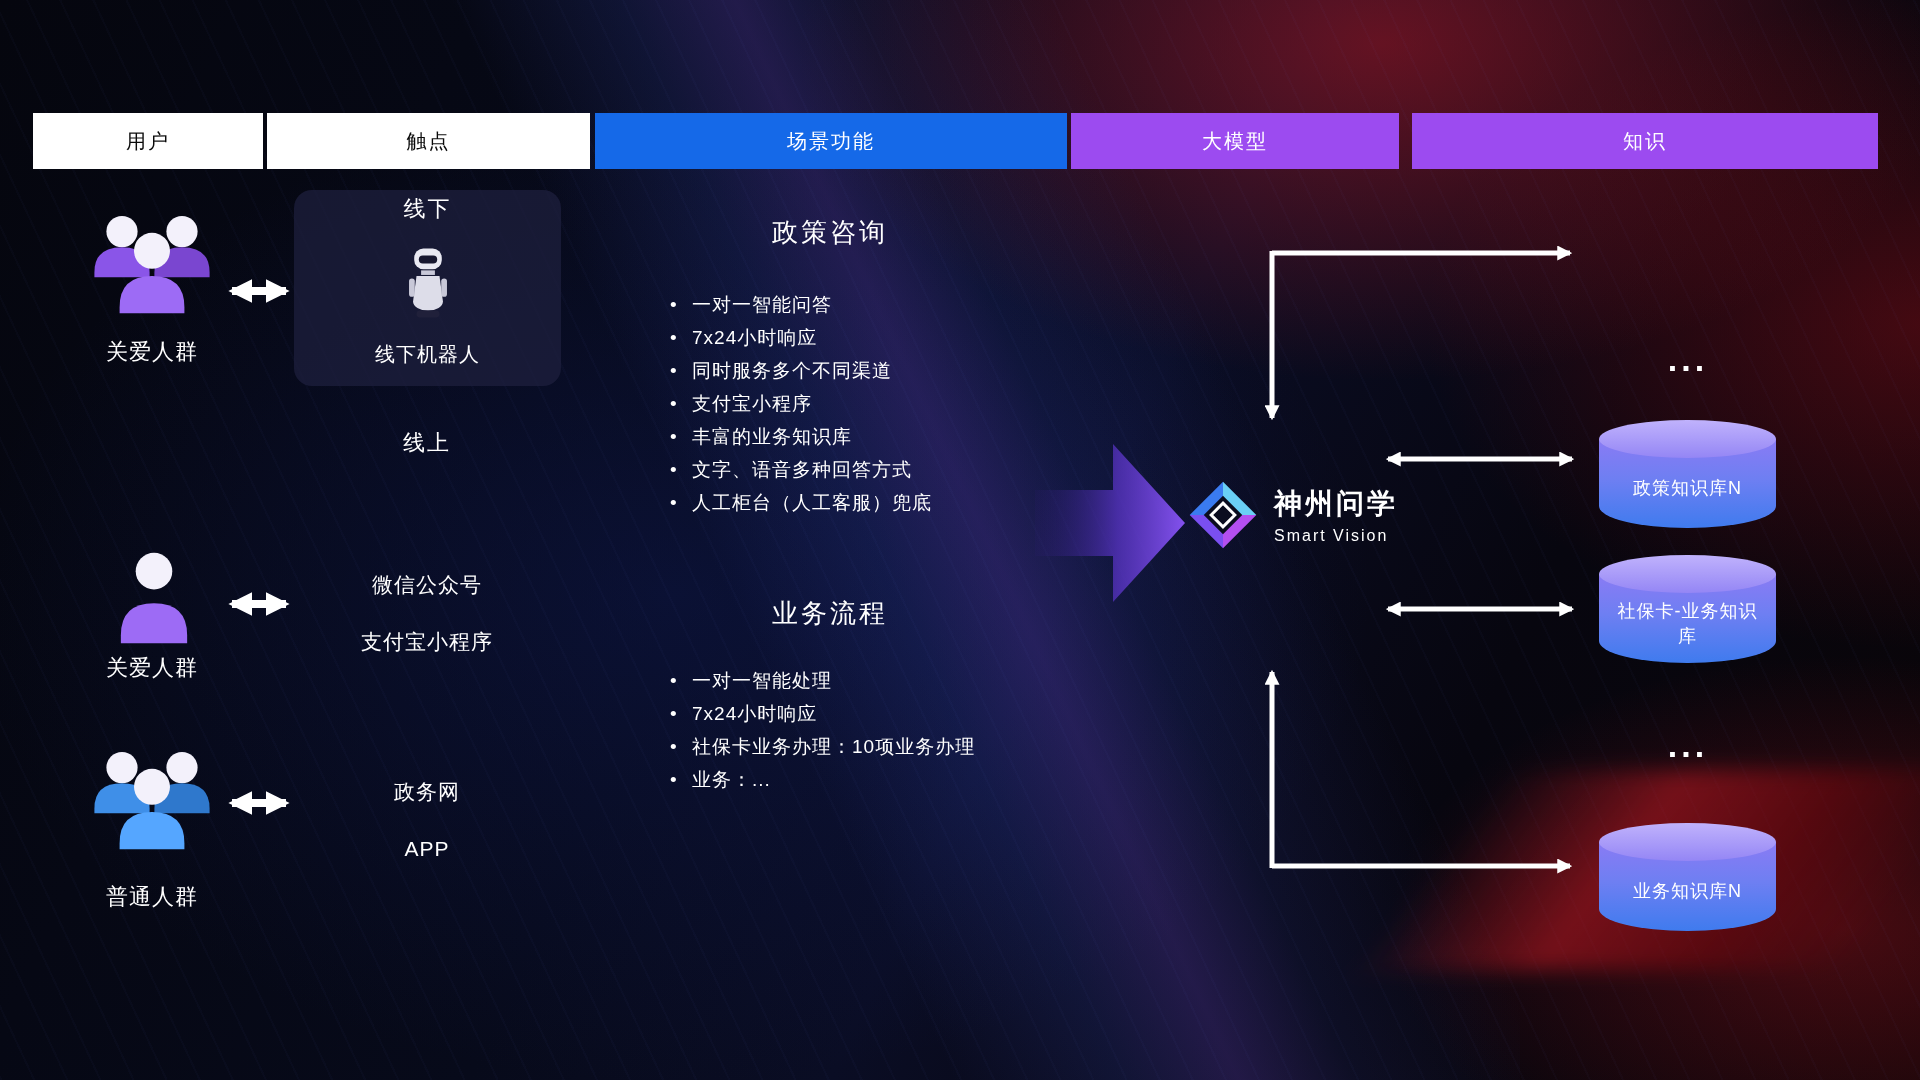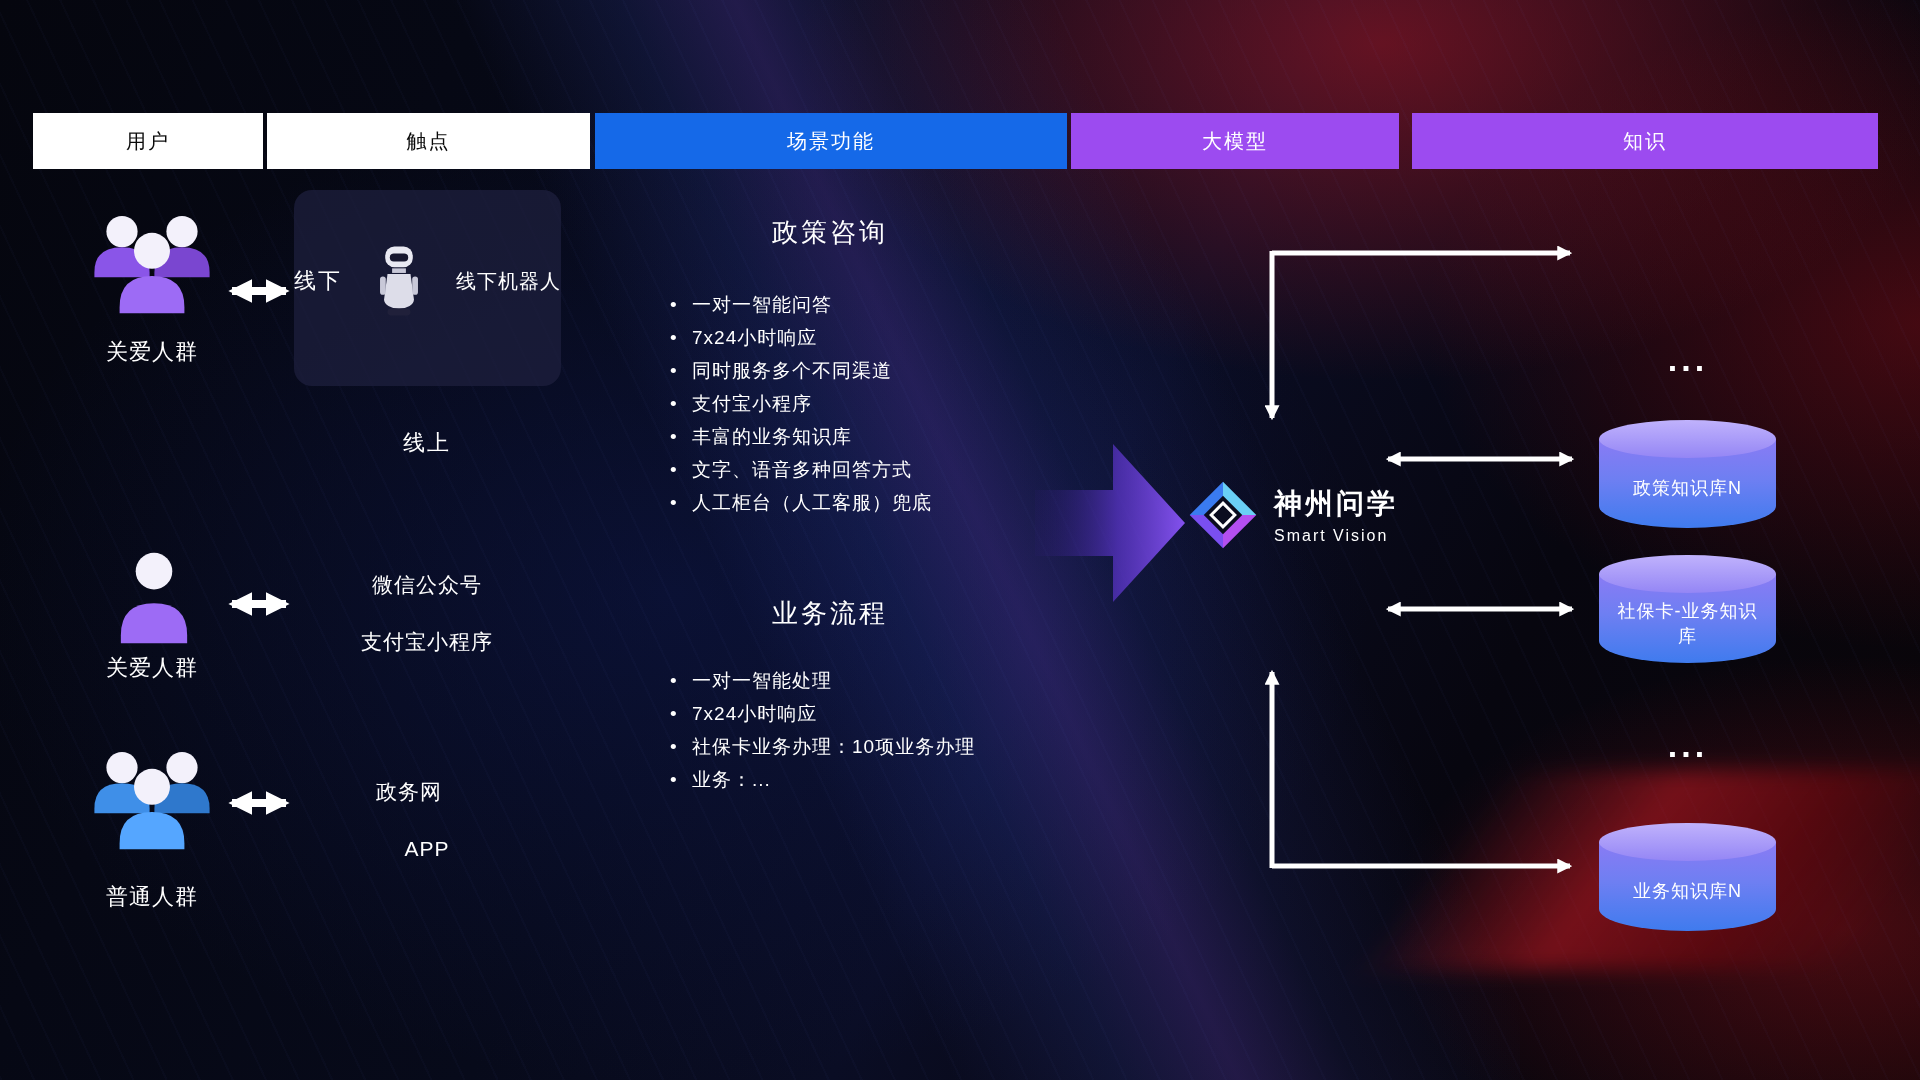--- a/index.html
+++ b/index.html
@@ -28,21 +28,21 @@
   .hdr-purple{ background:#9c4bf0; color:#ffffff; }
 
   .txt { position:absolute; color:#ffffff; z-index:4; }
   .centered { transform:translateX(-50%); text-align:center; }
   .u-label { font-size:22px; letter-spacing:1px; }
   .ch-label { font-size:21px; letter-spacing:1px; }
   .sec-title { font-size:26px; letter-spacing:3px; font-weight:500; }
 
   .offline-box { position:absolute; left:294px; top:190px; width:267px; height:196px; z-index:3;
     background:rgba(30,32,62,.72); border-radius:18px;
-    display:flex; flex-direction:row; align-items:center; justify-content:space-between;
+    display:flex; flex-direction:column; align-items:center; justify-content:space-between;
     padding:4px 0 18px; }
   .offline-title { color:#fff; font-size:22px; letter-spacing:2px; }
   .offline-robot-label { color:#fff; font-size:20px; letter-spacing:1px; }
 
   .bullets { position:absolute; list-style:none; margin:0; padding:0; z-index:4; }
   .bullets li { position:relative; padding-left:24px; color:#fff; font-size:19px; line-height:33px; white-space:nowrap; letter-spacing:1px; }
   .bullets li::before { content:"•"; position:absolute; left:2px; top:0; color:#fff; }
 
   .big-arrow { position:absolute; left:1035px; top:428px; z-index:3; }
 
@@ -114,21 +114,21 @@
       <rect x="3.5" y="28" width="5" height="16" rx="2.5" fill="#c8c8d8"></rect>
       <rect x="31.5" y="28" width="5" height="16" rx="2.5" fill="#c8c8d8"></rect>
       <rect x="10" y="56" width="20" height="6" rx="3" fill="#20203a"></rect>
     </svg>
     <div class="offline-robot-label">线下机器人</div>
   </div>
 
   <div class="txt centered" style="left:427px;top:428px;font-size:22px;letter-spacing:2px">线上</div>
   <div class="txt centered ch-label" style="left:427px;top:571px">微信公众号</div>
   <div class="txt centered ch-label" style="left:427px;top:628px">支付宝小程序</div>
-  <div class="txt centered ch-label" style="left:409px;top:778px">政务网</div>
+  <div class="txt centered ch-label" style="left:427px;top:778px">政务网</div>
   <div class="txt centered ch-label" style="left:427px;top:837px">APP</div>
 
   <div class="txt centered sec-title" style="left:830px;top:215px">政策咨询</div>
   <ul class="bullets" style="left:668px;top:288px">
     <li>一对一智能问答</li>
     <li>7x24小时响应</li>
     <li>同时服务多个不同渠道</li>
     <li>支付宝小程序</li>
     <li>丰富的业务知识库</li>
     <li>文字、语音多种回答方式</li>

